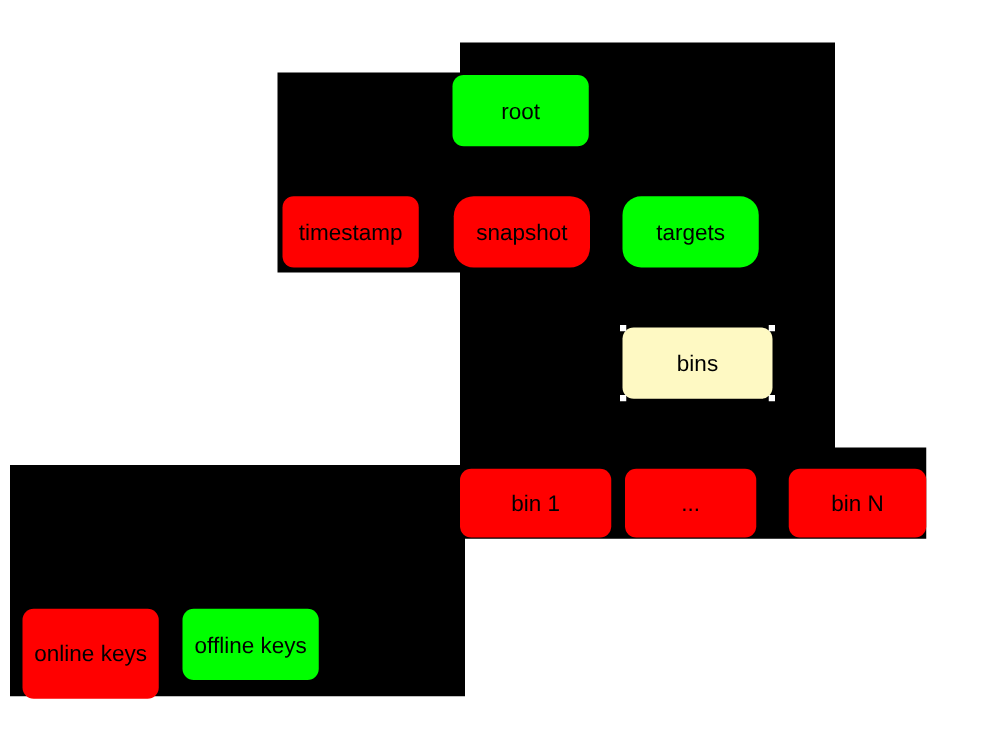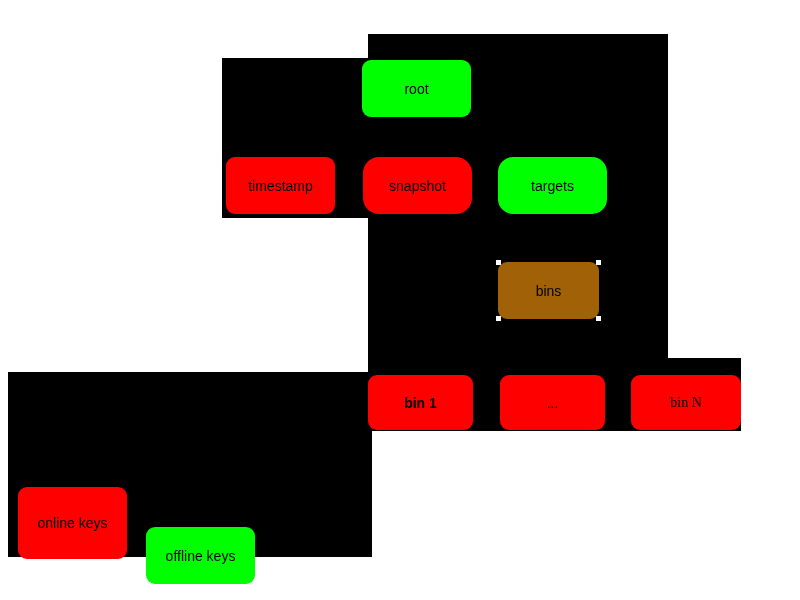--- a/index.html
+++ b/index.html
@@ -21,21 +21,21 @@
     position: absolute;
     background: #000000;
   }
   .node {
     position: absolute;
     border-radius: 9px;
     display: flex;
     align-items: center;
     justify-content: center;
     color: #000000;
-    font-size: 14px;
+    font-size: 18px;
     line-height: 1;
     text-align: center;
     box-sizing: border-box;
     user-select: none;
   }
   .node.red   { background: #ff0000; }
   .node.green { background: #00ff00; }
   .node-label {
     pointer-events: none;
     white-space: nowrap;
@@ -65,36 +65,36 @@
       </div>
       <div class="node red" style="left: 226px; top: 157px; width: 109px; height: 57px; background: rgb(255, 0, 0);">
         <span class="node-label">timestamp</span>
       </div>
       <div class="node red" style="left: 363px; top: 157px; width: 109px; height: 57px; background: rgb(255, 0, 0); border-radius: 16px;">
         <span class="node-label">snapshot</span>
       </div>
       <div class="node green" style="left: 498px; top: 157px; width: 109px; height: 57px; background: rgb(0, 255, 0); border-radius: 15px;">
         <span class="node-label">targets</span>
       </div>
-      <div class="node green" style="left: 498px; top: 262px; width: 101px; height: 57px; background: #a16207;">
+      <div class="node green" style="left: 498px; top: 262px; width: 120px; height: 57px; background: #fef9c3;">
         <span class="node-label">bins</span>
         <div class="handle" style="left: -2px; top: -2px;"></div>
         <div class="handle" style="right: -2px; top: -2px;"></div>
         <div class="handle" style="left: -2px; bottom: -2px;"></div>
         <div class="handle" style="right: -2px; bottom: -2px;"></div>
       </div>
-      <div class="node red" style="left: 368px; top: 375px; width: 105px; height: 55px; background: rgb(255, 0, 0); font-weight: bold;">
+      <div class="node red" style="left: 368px; top: 375px; width: 121px; height: 55px; background: rgb(255, 0, 0);">
         <span class="node-label">bin 1</span>
       </div>
       <div class="node red" style="left: 500px; top: 375px; width: 105px; height: 55px; background: rgb(255, 0, 0);">
         <span class="node-label">...</span>
       </div>
-      <div class="node red" style="left: 631px; top: 375px; width: 110px; height: 55px; background: rgb(255, 0, 0); font-family: Liberation Serif, serif;">
+      <div class="node red" style="left: 631px; top: 375px; width: 110px; height: 55px; background: rgb(255, 0, 0);">
         <span class="node-label">bin N</span>
       </div>
       <div class="node red" style="left: 18px; top: 487px; width: 109px; height: 72px; background: rgb(255, 0, 0);">
         <span class="node-label">online keys</span>
       </div>
-      <div class="node green" style="left: 146px; top: 487px; width: 109px; height: 57px; background: rgb(0, 255, 0); margin-top: 40px;">
+      <div class="node green" style="left: 146px; top: 487px; width: 109px; height: 57px; background: rgb(0, 255, 0);">
         <span class="node-label">offline keys</span>
       </div>
     </div>
 </div>
 
 </body></html>

